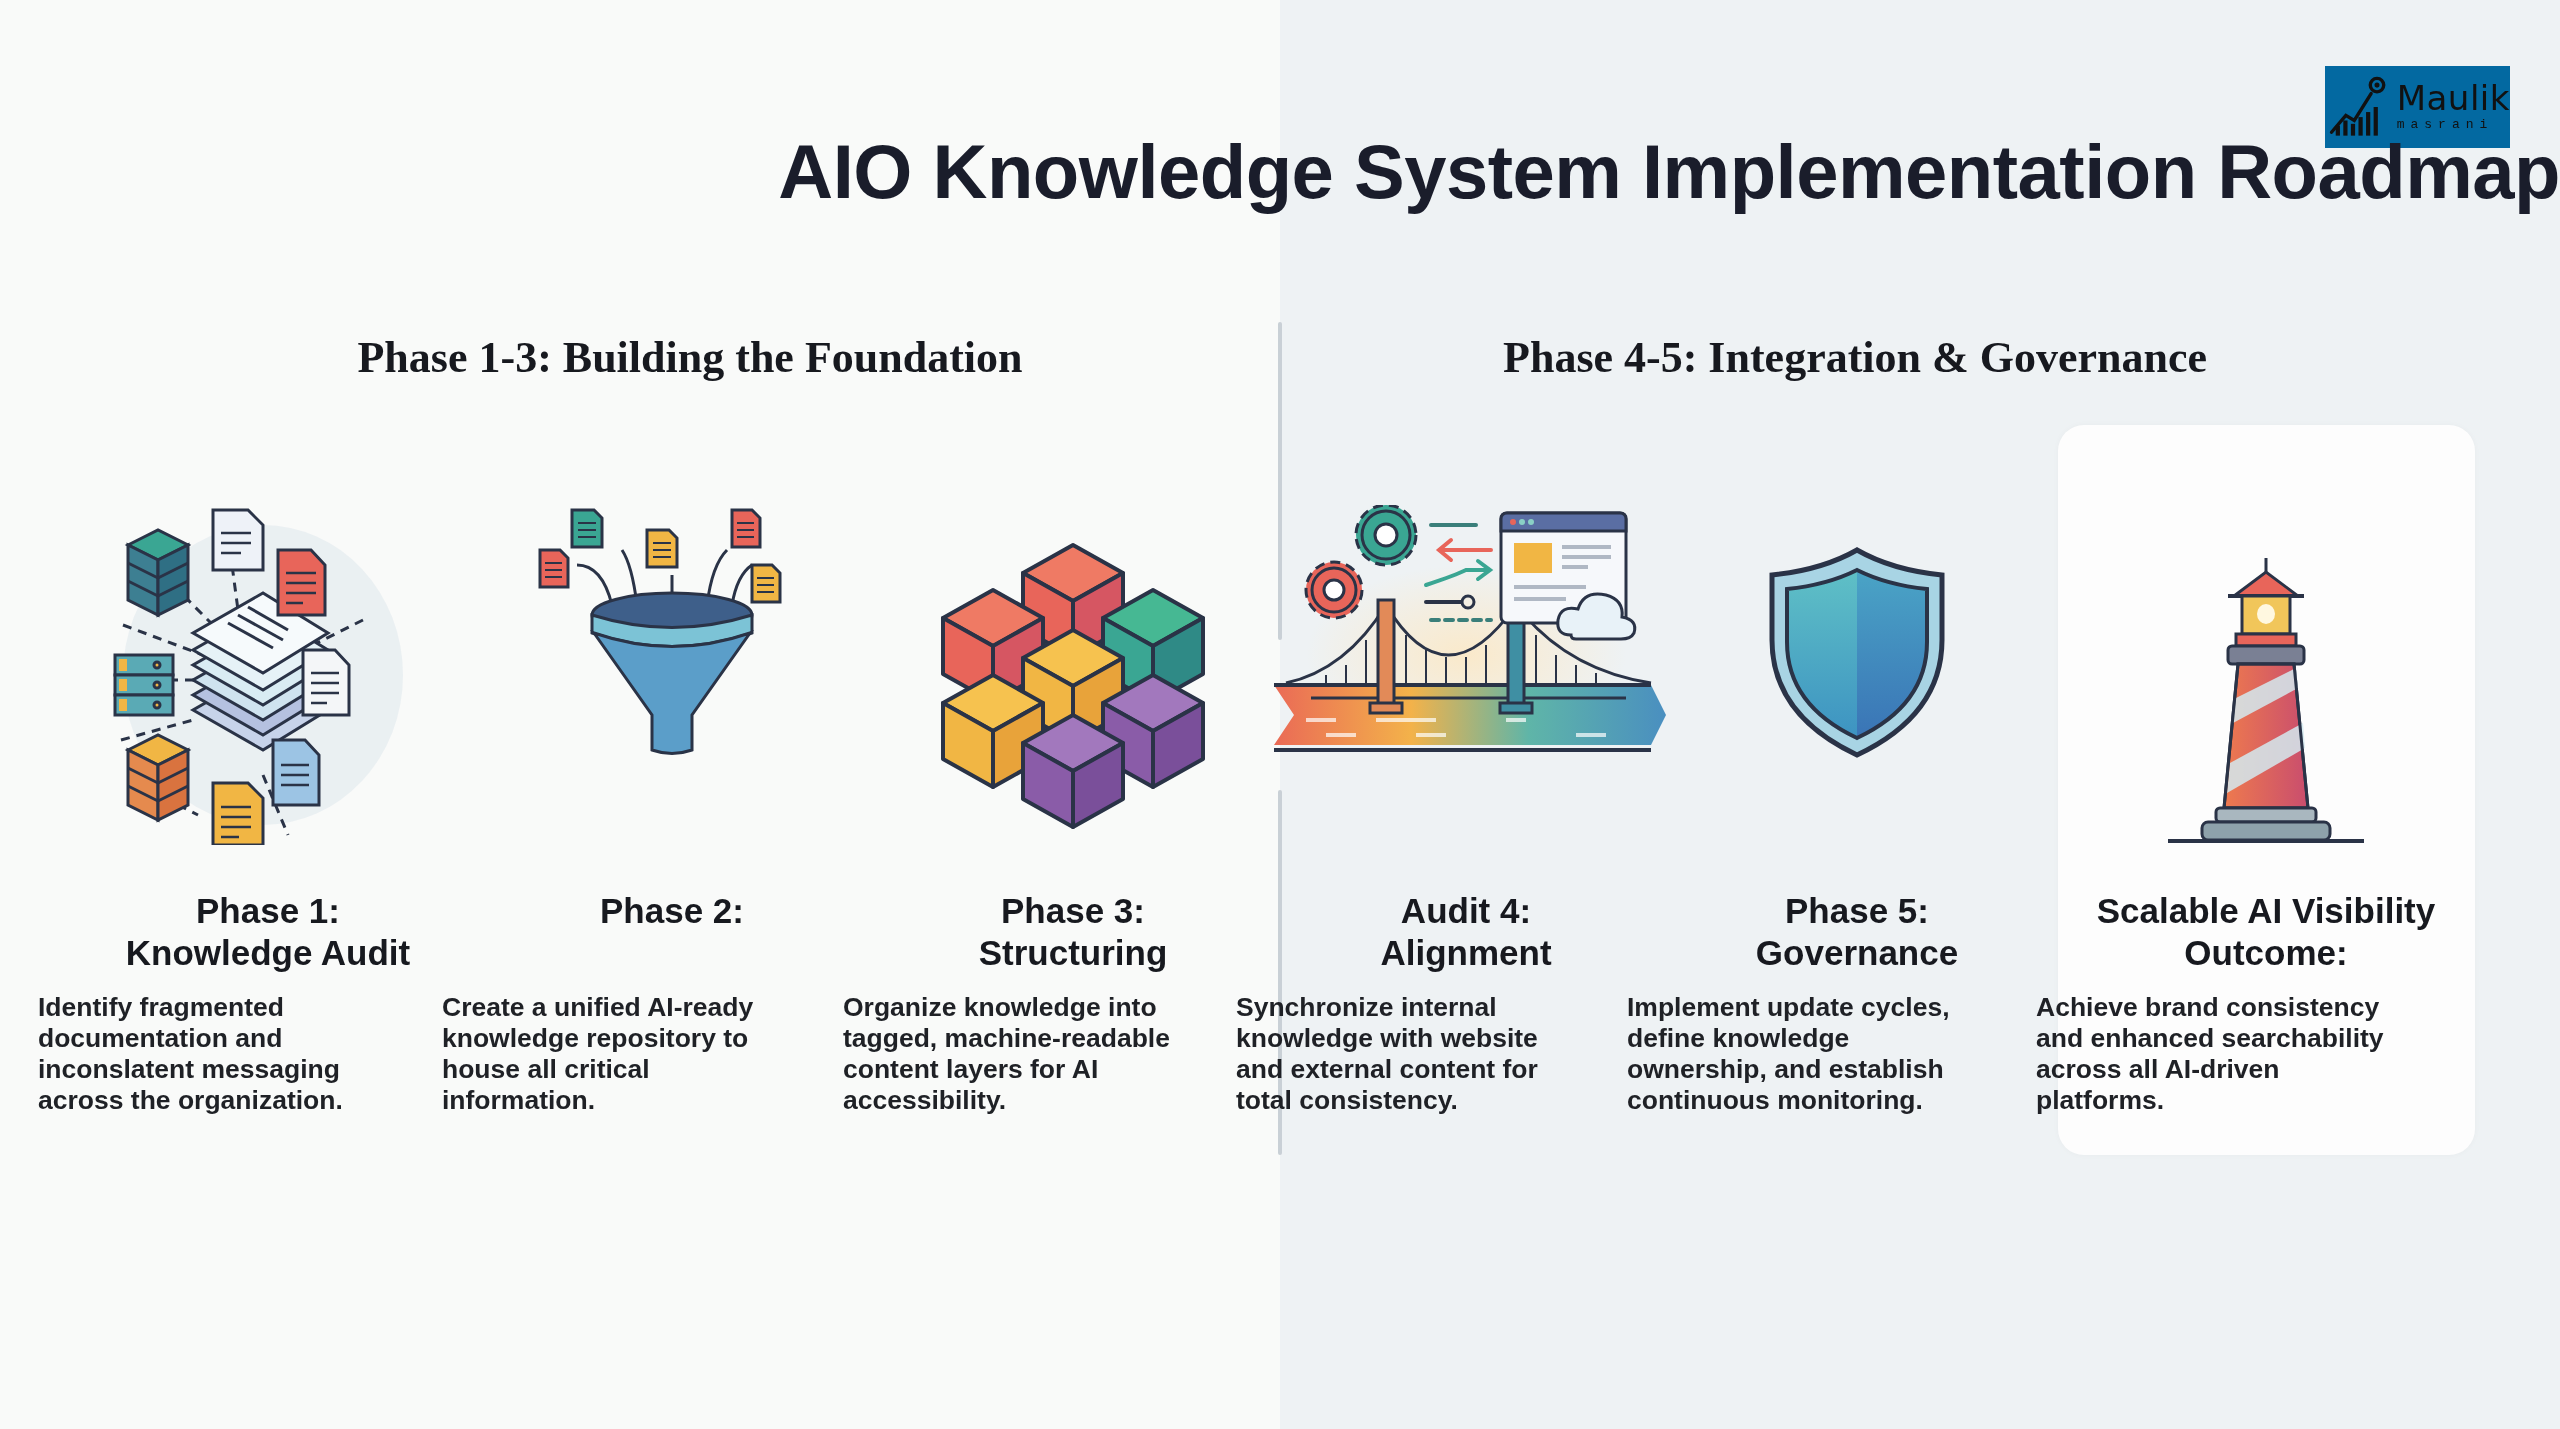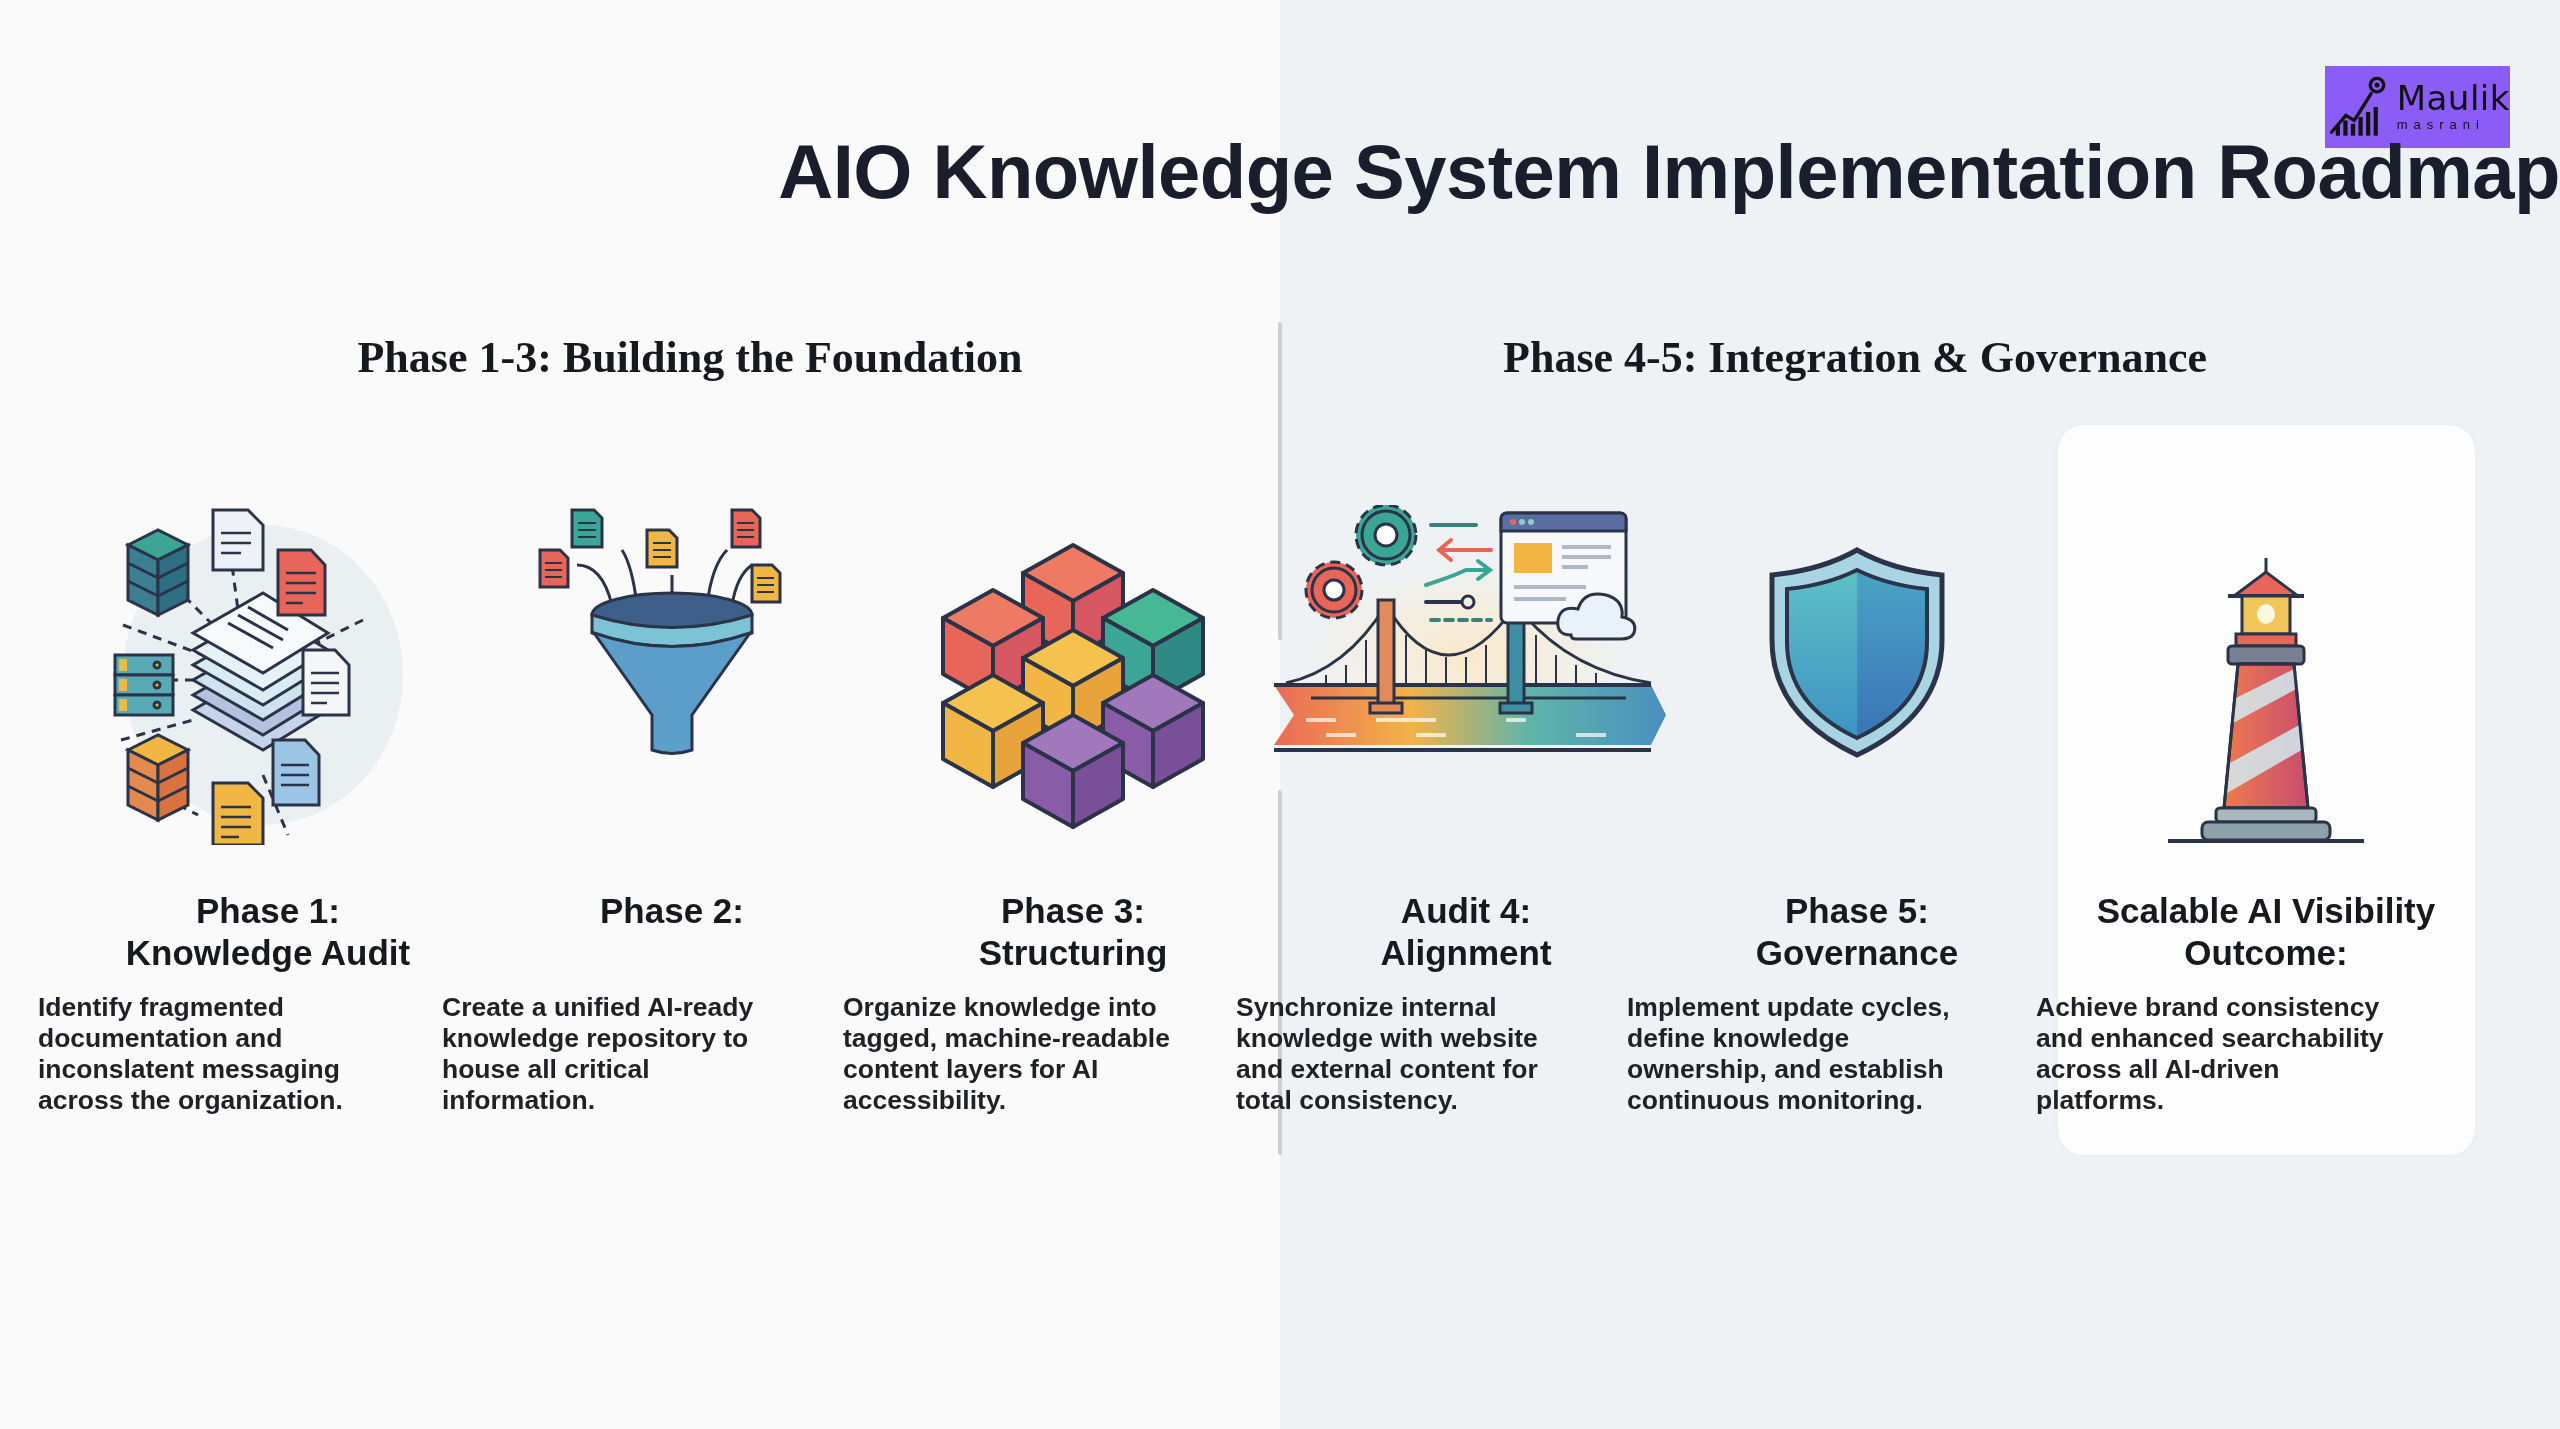--- a/index.html
+++ b/index.html
@@ -8,26 +8,26 @@
     font-family: "Liberation Sans", "DejaVu Sans", sans-serif;
     color: #15171c;
     position: relative;
     background: #f9faf9;
   }
   .bg-left { position: absolute; left: 0; top: 0; width: 1280px; height: 1429px; background: #f9faf9; }
   .bg-right { position: absolute; left: 1280px; top: 0; width: 1280px; height: 1429px; background: #eef2f4; }
 
   .logo {
     position: absolute; left: 2325px; top: 66px; width: 185px; height: 82px;
-    background: #8b5cf6; display: flex; align-items: center; padding-left: 4px;
+    background: #0369a1; display: flex; align-items: center; padding-left: 4px;
   }
   .logo svg { width: 78px; height: 80px; }
   .logo-text { display: flex; flex-direction: column; margin-left: 2px; }
   .logo-name { font-family: "DejaVu Sans", sans-serif; font-size: 34px; color: #111; line-height: 34px; letter-spacing: 0.5px; }
-  .logo-sub { font-family: Liberation Sans, sans-serif; font-size: 13px; color: #111; letter-spacing: 6px; line-height: 16px; margin-top: 2px; }
+  .logo-sub { font-family: Liberation Mono, monospace; font-size: 13px; color: #111; letter-spacing: 6px; line-height: 16px; margin-top: 2px; }
 
   .main-title {
     position: absolute; left: 0; top: 128px; width: 2560px; text-align: right;
     font-size: 76px; font-weight: 700; color: #1a1d2b; letter-spacing: -0.5px;
   }
   .section-title {
     position: absolute; top: 332px; font-size: 44px; font-weight: 700; color: #17191f; text-align: center; font-family: Liberation Serif, serif;
   }
   .section-left { left: 40px; width: 1300px; left: 0; width: 1380px; }
   .section-right { left: 1280px; width: 1150px; left: 1290px; width: 1130px; }

